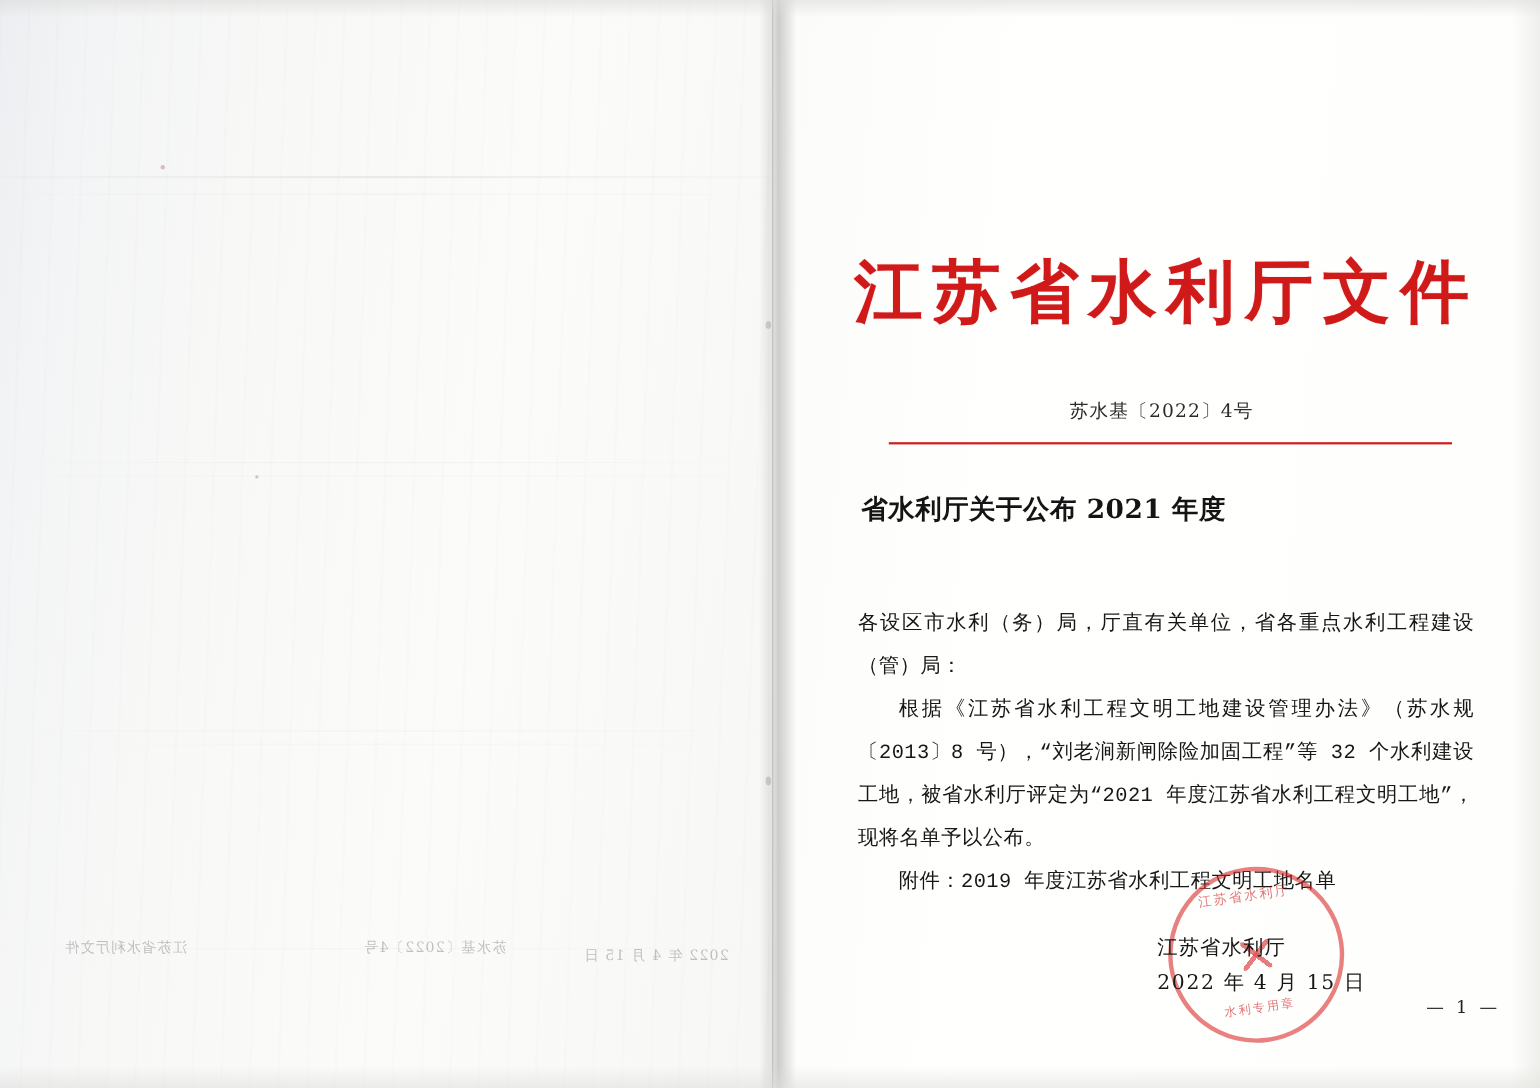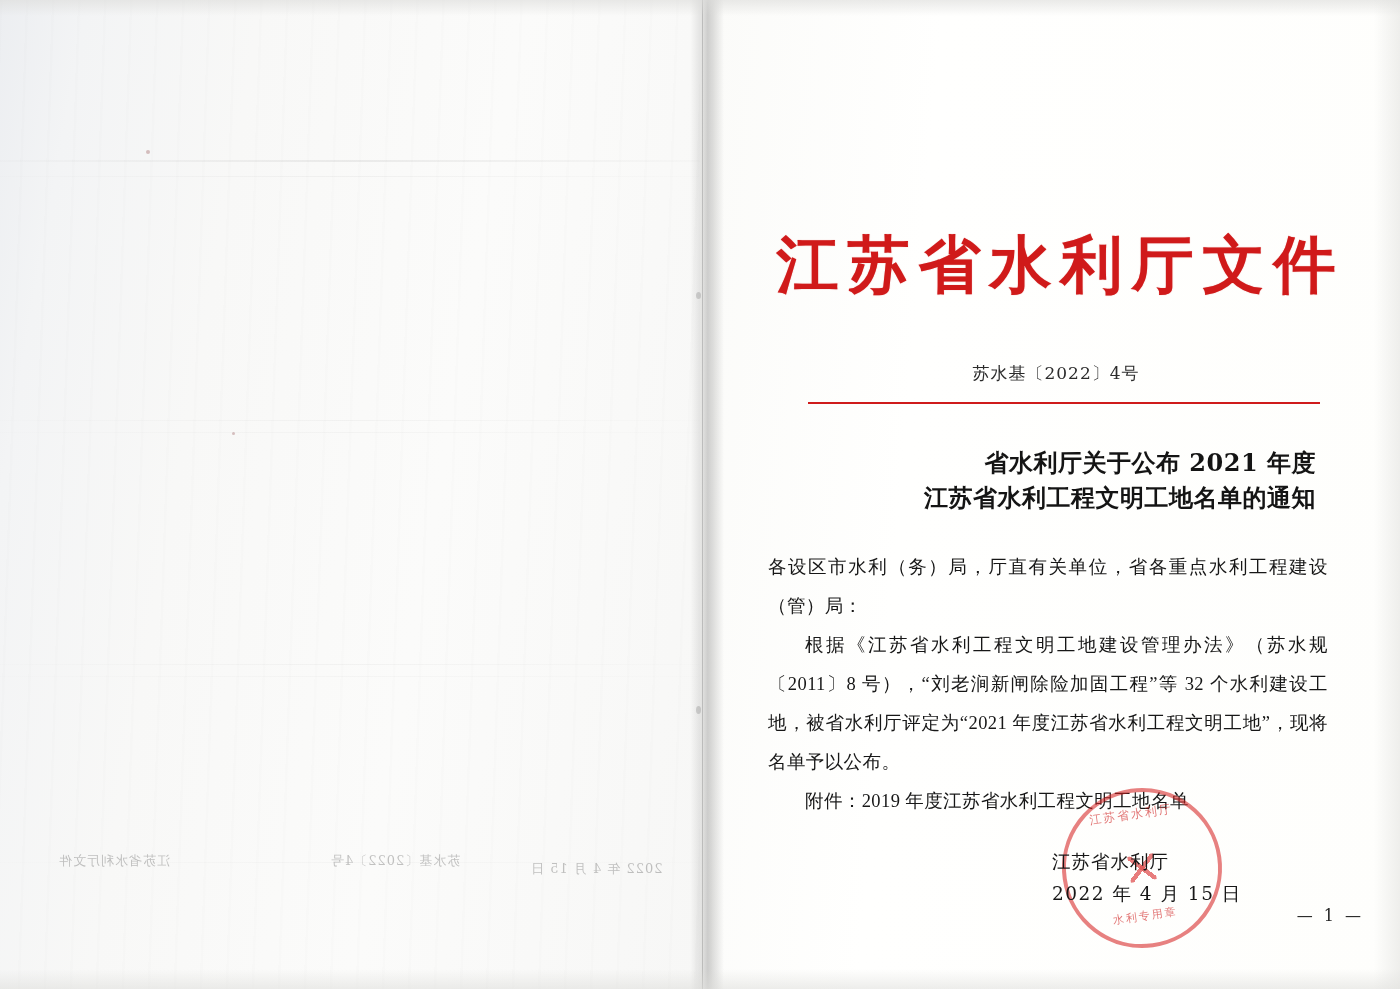--- a/index.html
+++ b/index.html
@@ -134,40 +134,40 @@
 
   .red-rule {
     position: absolute;
     left: 96px; top: 402px;
     width: 512px; height: 2px;
     background: #cf1b1b;
   }
 
   .title {
     position: absolute;
-    left: 56px; top: 446px;
+    left: 71px; top: 446px;
     width: 548px;
-    text-align: right;
+    text-align: left;
     font-size: 24px;
     font-weight: 700;
     line-height: 1.45;
     color: #141414;
     font-family: "DejaVu Serif", "Liberation Serif", serif;
     letter-spacing: 0.5px;
   }
   .title .line2 { display: block; }
 
   .body-text {
     position: absolute;
-    left: 56px; top: 548px;
+    left: 68px; top: 548px;
     width: 560px;
     font-size: 18.5px;
     line-height: 39px;
     color: #171717;
-    font-family: Liberation Serif, serif;
+    font-family: Liberation Mono, monospace;
     letter-spacing: 0.4px;
     text-align: justify;
   }
   .body-text p { margin: 0; }
   .body-text p.indent { text-indent: 2em; }
 
   .signature {
     position: absolute;
     left: 340px; top: 846px;
     width: 300px;
@@ -284,26 +284,25 @@
   <div class="doc">
 
     <div class="masthead">江苏省水利厅文件</div>
 
     <div class="doc-number">苏水基〔2022〕4号</div>
 
     <div class="red-rule"></div>
 
     <div class="title">
       <span class="line1">省水利厅关于公布 2021 年度</span>
-      <span class="line2">江苏省水利工程文明工地名单的通知</span>
     </div>
 
     <div class="body-text">
       <p>各设区市水利（务）局，厅直有关单位，省各重点水利工程建设（管）局：</p>
-      <p class="indent">根据《江苏省水利工程文明工地建设管理办法》（苏水规〔2011〕8 号），“刘老涧新闸除险加固工程”等 32 个水利建设工地，被省水利厅评定为“2021 年度江苏省水利工程文明工地”，现将名单予以公布。</p>
+      <p class="indent">根据《江苏省水利工程文明工地建设管理办法》（苏水规〔2013〕8 号），“刘老涧新闸除险加固工程”等 32 个水利建设工地，被省水利厅评定为“2021 年度江苏省水利工程文明工地”，现将名单予以公布。</p>
       <p class="indent">附件：2019 年度江苏省水利工程文明工地名单</p>
     </div>
 
     <div class="seal"></div>
     <div class="seal-text">
       <span class="top-arc">江苏省水利厅</span>
       <span class="bottom-arc">水利专用章</span>
     </div>
 
     <div class="signature">

